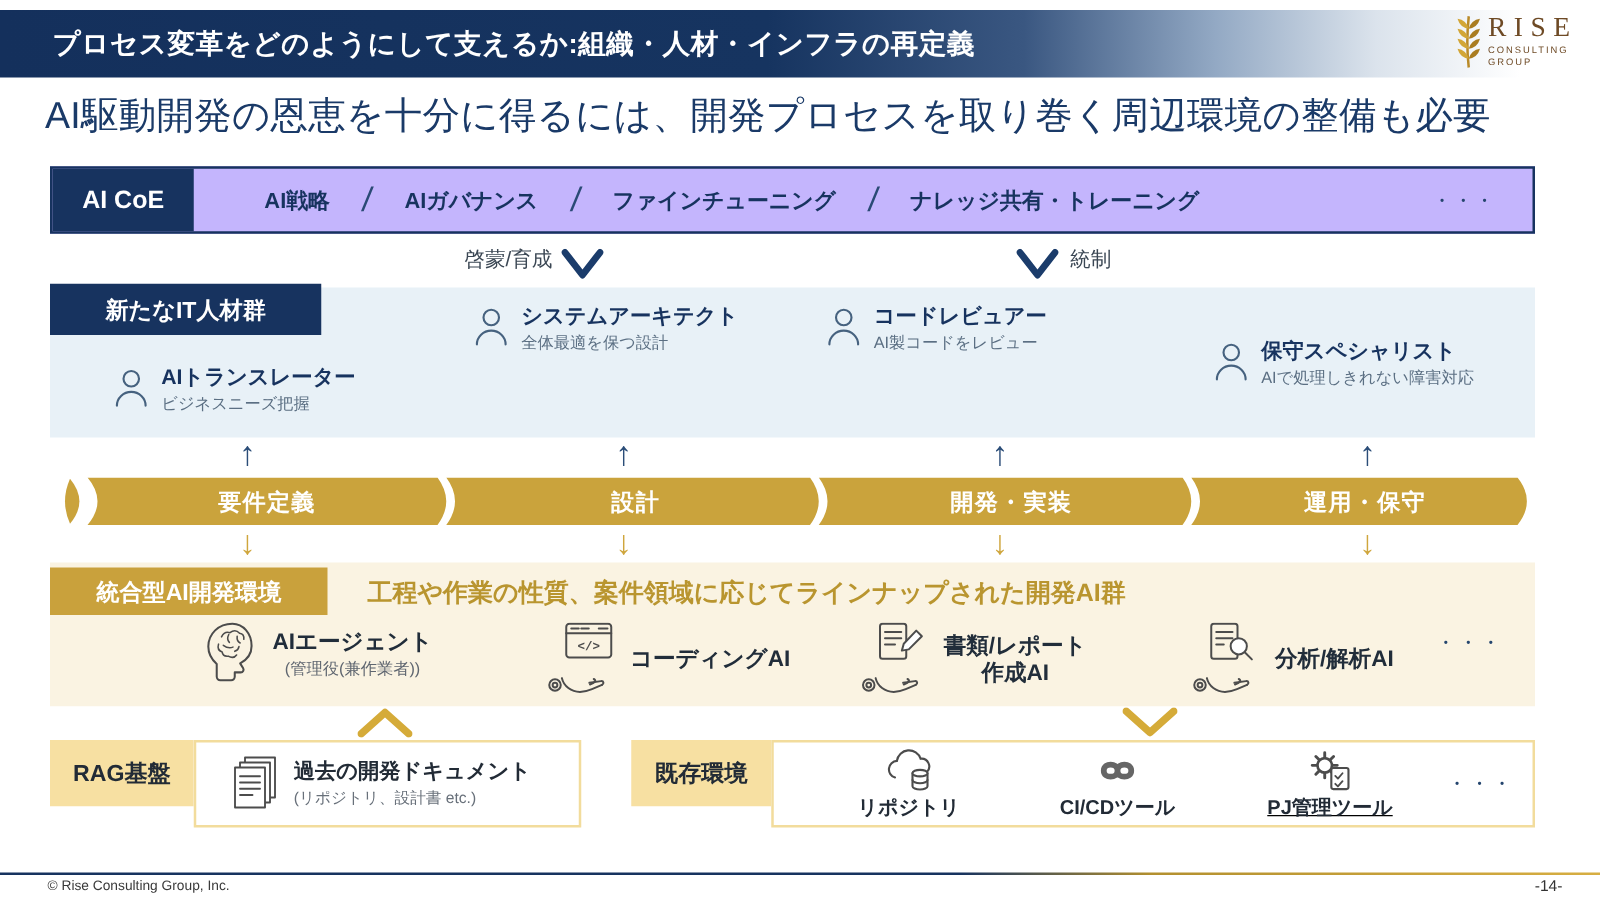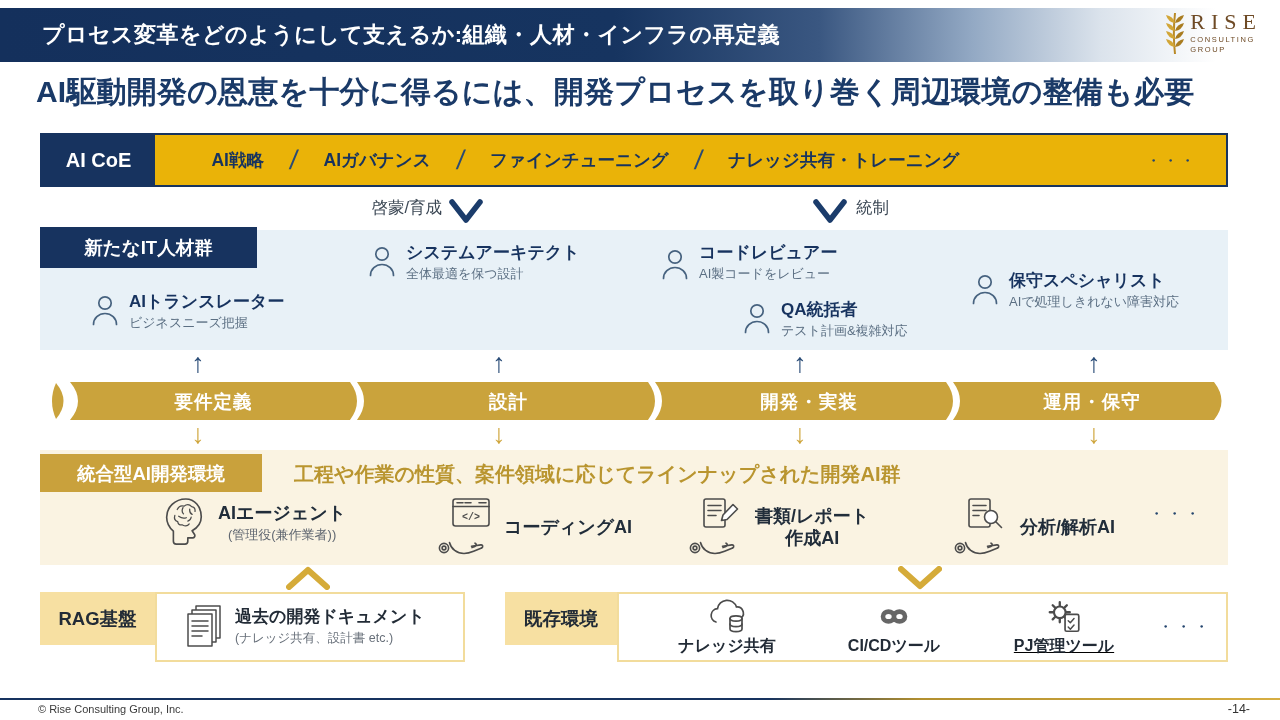--- a/index.html
+++ b/index.html
@@ -10,24 +10,24 @@
     background:linear-gradient(90deg,#14305c 0%,#163460 48%,#3a5781 64%,#93a9c4 76%,#dbe3ec 86%,#fff 95%);}
   .topbar-title{position:absolute;left:42px;top:0;height:38px;line-height:54px;
     color:#fff;font-size:22px;font-weight:bold;letter-spacing:.5px;}
   .logo{position:absolute;right:18px;top:9px;display:flex;align-items:center;gap:1px;}
   .logo-name{font-family:"Liberation Serif","DejaVu Serif",serif;color:#6e4a25;
     font-size:22px;letter-spacing:6px;line-height:1;}
   .logo-sub{font-family:"Liberation Sans",sans-serif;color:#6e4a25;font-size:7.5px;
     letter-spacing:1.6px;line-height:1.3;margin-top:2px;}
   
   .headline{position:absolute;left:36px;top:72px;width:1220px;font-size:30px;
-    font-weight:bold;color:#1a3a68;letter-spacing:.2px;}
+    font-weight:normal;color:#1a3a68;letter-spacing:.2px;}
   
   .coe{position:absolute;left:40px;top:133px;width:1188px;height:54px;
-    border:2.5px solid #17335f;background:#eab308;box-sizing:border-box;display:flex;}
+    border:2.5px solid #17335f;background:#c4b5fd;box-sizing:border-box;display:flex;}
   .coe-label{width:113px;flex:none;background:#17335f;color:#fff;font-weight:bold;
     font-size:20px;display:flex;align-items:center;justify-content:center;}
   .coe-items{flex:1;display:flex;align-items:center;justify-content:center;
     gap:26px;padding-right:210px;color:#17335f;font-weight:bold;font-size:17.5px;}
   .coe-sep{font-weight:400;font-size:27px;color:#2a4a75;transform:skewX(-8deg);}
   .coe-dots{position:absolute;right:28px;top:17px;font-size:13px;font-weight:bold;
     color:#24456e;letter-spacing:4px;}
   
   .flow-left-label{position:absolute;left:330px;top:197px;width:112px;text-align:right;
     font-size:16.5px;color:#3b4754;}
@@ -35,21 +35,21 @@
   .chev-navy-left{position:absolute;left:449px;top:199px;}
   .chev-navy-right{position:absolute;left:813px;top:199px;}
   
   .talent{position:absolute;left:40px;top:230px;width:1188px;height:120px;background:#e8f1f7;}
   .talent-label{position:absolute;left:40px;top:227px;width:217px;height:41px;background:#17335f;
     color:#fff;font-size:18.5px;font-weight:bold;display:flex;align-items:center;justify-content:center;}
   .role{position:absolute;display:flex;gap:9px;align-items:flex-start;}
   .role svg{flex:none;margin-top:2px;}
   .role-title{font-size:17px;font-weight:bold;color:#17335f;line-height:1.2;}
   .role-desc{font-size:13px;color:#5b6f83;margin-top:2px;}
-  .role-1{left:367px;top:243px;} .role-2{left:660px;top:243px;align-items:center;} .role-3{left:970px;top:271px;}
+  .role-1{left:378px;top:243px;} .role-2{left:660px;top:243px;} .role-3{left:970px;top:271px;}
   .role-4{left:90px;top:292px;}  .role-5{left:437px;top:292px;} .role-6{left:742px;top:300px;}
   
   .arr{position:absolute;width:20px;text-align:center;font-size:27px;font-weight:bold;line-height:1;}
   .arr-up{color:#2b4d78;top:350px;} .arr-dn{color:#cfa63d;top:421px;}
   
   .ribbon{position:absolute;left:40px;top:382px;width:1188px;height:38px;}
   .phase{position:absolute;top:382px;height:38px;display:flex;align-items:center;
     justify-content:center;color:#fff;font-weight:bold;font-size:18.5px;letter-spacing:1px;}
   .ph1{left:70px;width:287px;} .ph2{left:357px;width:303px;}
   .ph3{left:660px;width:298px;} .ph4{left:958px;width:268px;}
@@ -197,29 +197,20 @@
   </div>
   <div class="role role-4">
     <svg width="30" height="32" viewBox="0 0 30 32">
         <use href="#sym-person"></use>
       </svg>
     <div>
         <div class="role-title">AIトランスレーター</div>
          <div class="role-desc">ビジネスニーズ把握</div>
       </div>
   </div>
-  <div class="role role-6">
-    <svg width="30" height="32" viewBox="0 0 30 32">
-        <use href="#sym-person"></use>
-      </svg>
-    <div>
-        <div class="role-title">QA統括者</div>
-         <div class="role-desc">テスト計画&amp;複雑対応</div>
-      </div>
-  </div>
 
   <div class="arr arr-up" style="left:188px">↑</div>
   <div class="arr arr-up" style="left:489px">↑</div>
   <div class="arr arr-up" style="left:790px">↑</div>
   <div class="arr arr-up" style="left:1084px">↑</div>
 
   <svg class="ribbon" viewBox="0 0 1188 38">
     <g fill="#caa33c">
       <path d="M16 1 Q31 19 16 37 Q8 19 16 1 Z"></path>
       <path d="M30 0 Q46 19 30 38 L310 38 Q324 19 310 0 Z"></path>
@@ -310,36 +301,36 @@
     <svg width="40" height="46" viewBox="0 0 40 46">
       <g stroke="#4c4c4c" stroke-width="1.5" fill="#fff" stroke-linejoin="round">
         <rect x="13" y="2" width="24" height="32"></rect>
         <rect x="9" y="6" width="24" height="32"></rect>
         <rect x="5" y="10" width="24" height="32"></rect>
       </g>
       <path d="M9 17 h16 M9 22 h16 M9 27 h16 M9 32 h10" stroke="#4c4c4c" stroke-width="1.5" stroke-linecap="round"></path>
     </svg>
     <div>
       <div class="rag-title">過去の開発ドキュメント</div>
-      <div class="rag-desc">(ナレッジ共有、設計書 etc.)</div>
+      <div class="rag-desc">(リポジトリ、設計書 etc.)</div>
     </div>
   </div>
 
   <div class="tag exist-tag">既存環境</div>
   <div class="panel exist-panel">
     <div class="exist-item ei-1">
       <svg width="46" height="37" viewBox="0 0 46 37">
         <g fill="none" stroke="#4c4c4c" stroke-width="1.7" stroke-linecap="round">
           <path d="M12 24 a6.8 6.8 0 0 1 1.5-13.3 A9.8 9.8 0 0 1 32.5 9 a6.2 6.2 0 0 1 5 10.6"></path>
           <path d="M26 20.5 v10.5 a6 2.6 0 0 0 12 0 V20.5"></path>
           <ellipse cx="32" cy="20.5" rx="6" ry="2.6" fill="#fff"></ellipse>
           <path d="M26 26 a6 2.6 0 0 0 12 0"></path>
         </g>
       </svg>
-      <div class="lbl">ナレッジ共有</div>
+      <div class="lbl">リポジトリ</div>
     </div>
     <div class="exist-item ei-2">
       <svg width="48" height="37" viewBox="0 0 48 32">
         <path d="M13 16 c0-6.5 11-6.5 11 0 c0 6.5 11 6.5 11 0 c0-6.5-11-6.5-11 0 c0 6.5-11 6.5-11 0" fill="none" stroke="#666" stroke-width="4.6" stroke-linecap="round"></path>
       </svg>
       <div class="lbl">CI/CDツール</div>
     </div>
     <div class="exist-item ei-3">
       <svg width="38" height="37" viewBox="0 0 36 34">
         <g fill="none" stroke="#4c4c4c">

